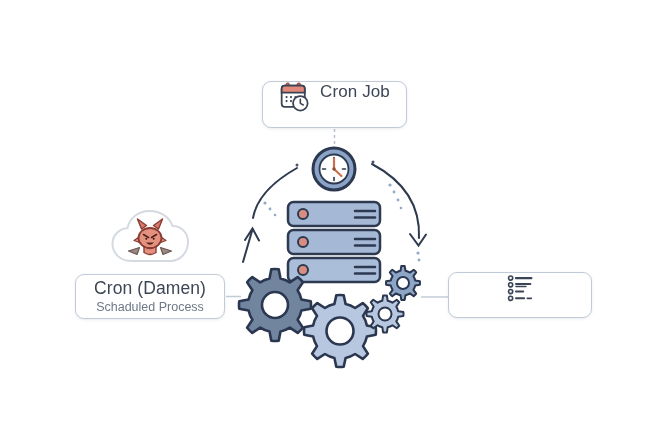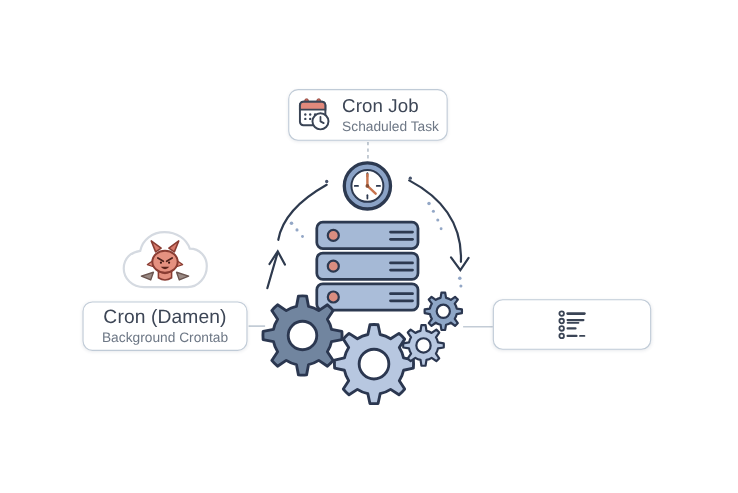--- a/index.html
+++ b/index.html
@@ -4,21 +4,21 @@
 <style>
   html,body{margin:0;padding:0;background:#ffffff;}
   .canvas{
     position:relative;width:671px;height:448px;background:#ffffff;overflow:hidden;
     font-family:"Liberation Sans", sans-serif;
   }
   .art{position:absolute;left:0;top:0;width:671px;height:448px;}
   .node{
     position:absolute;background:#ffffff;border:1.5px solid #c0cbd7;border-radius:9px;
     box-shadow:0 1px 3px rgba(40,60,90,.10);
-    display:flex;align-items:center;justify-content:center;gap:9px;box-sizing:border-box;
+    display:flex;justify-content:center;gap:9px;box-sizing:border-box;
   }
   .node-top{left:262px;top:81px;width:145px;height:47px;}
   .node-left{left:75px;top:274px;width:150px;height:45px;flex-direction:column;gap:1px;}
   .node-right{left:448px;top:272px;width:144px;height:46px;}
   .node .txt{display:flex;flex-direction:column;line-height:1.12;}
   .node .title{font-size:17px;font-weight:500;color:#3d4656;letter-spacing:.1px;}
   .node .subtitle{font-size:12.5px;color:#6e7886;margin-top:1px;}
   .node-left .title{font-size:17.5px;}
   .node-left .txt{align-items:center;text-align:center;}
   .icon-svg{flex:0 0 auto;display:block;}
@@ -131,28 +131,27 @@
           <circle cx="13.5" cy="17" r="1.2"></circle>
           <circle cx="18.5" cy="17" r="1.2"></circle>
         <circle cx="8.5" cy="21.5" r="1.2"></circle>
           <circle cx="13.5" cy="21.5" r="1.2"></circle>
       </g>
       <circle cx="24" cy="24" r="8.2" fill="#ffffff" stroke="#3a4455" stroke-width="2"></circle>
       <path d="M24 24 L24 19.5 M24 24 L27.3 25.8" stroke="#3a4455" stroke-width="1.8" stroke-linecap="round" fill="none"></path>
     </svg>
     <div class="txt">
       <span class="title">Cron Job</span>
-      <span class="subtitle">Schaduled Task</span>
     </div>
   </div>
 
   <div class="node node-left">
     <div class="txt">
       <span class="title">Cron (Damen)</span>
-      <span class="subtitle">Background Crontab</span>
+      <span class="subtitle">Schaduled Process</span>
     </div>
   </div>
 
   <div class="node node-right">
     <svg class="icon-svg" width="27" height="30" viewBox="0 0 30 30" stroke="#3a4455" stroke-linecap="round" fill="none">
       <circle cx="4" cy="4" r="2.3" stroke-width="1.8"></circle>
       <line x1="10" y1="4" x2="27" y2="4" stroke-width="2.6"></line>
       <circle cx="4" cy="11.5" r="2.3" stroke-width="1.8"></circle>
       <line x1="10" y1="10.5" x2="26" y2="10.5" stroke-width="2.2"></line>
       <line x1="10" y1="13.3" x2="21" y2="13.3" stroke-width="1.8"></line>

